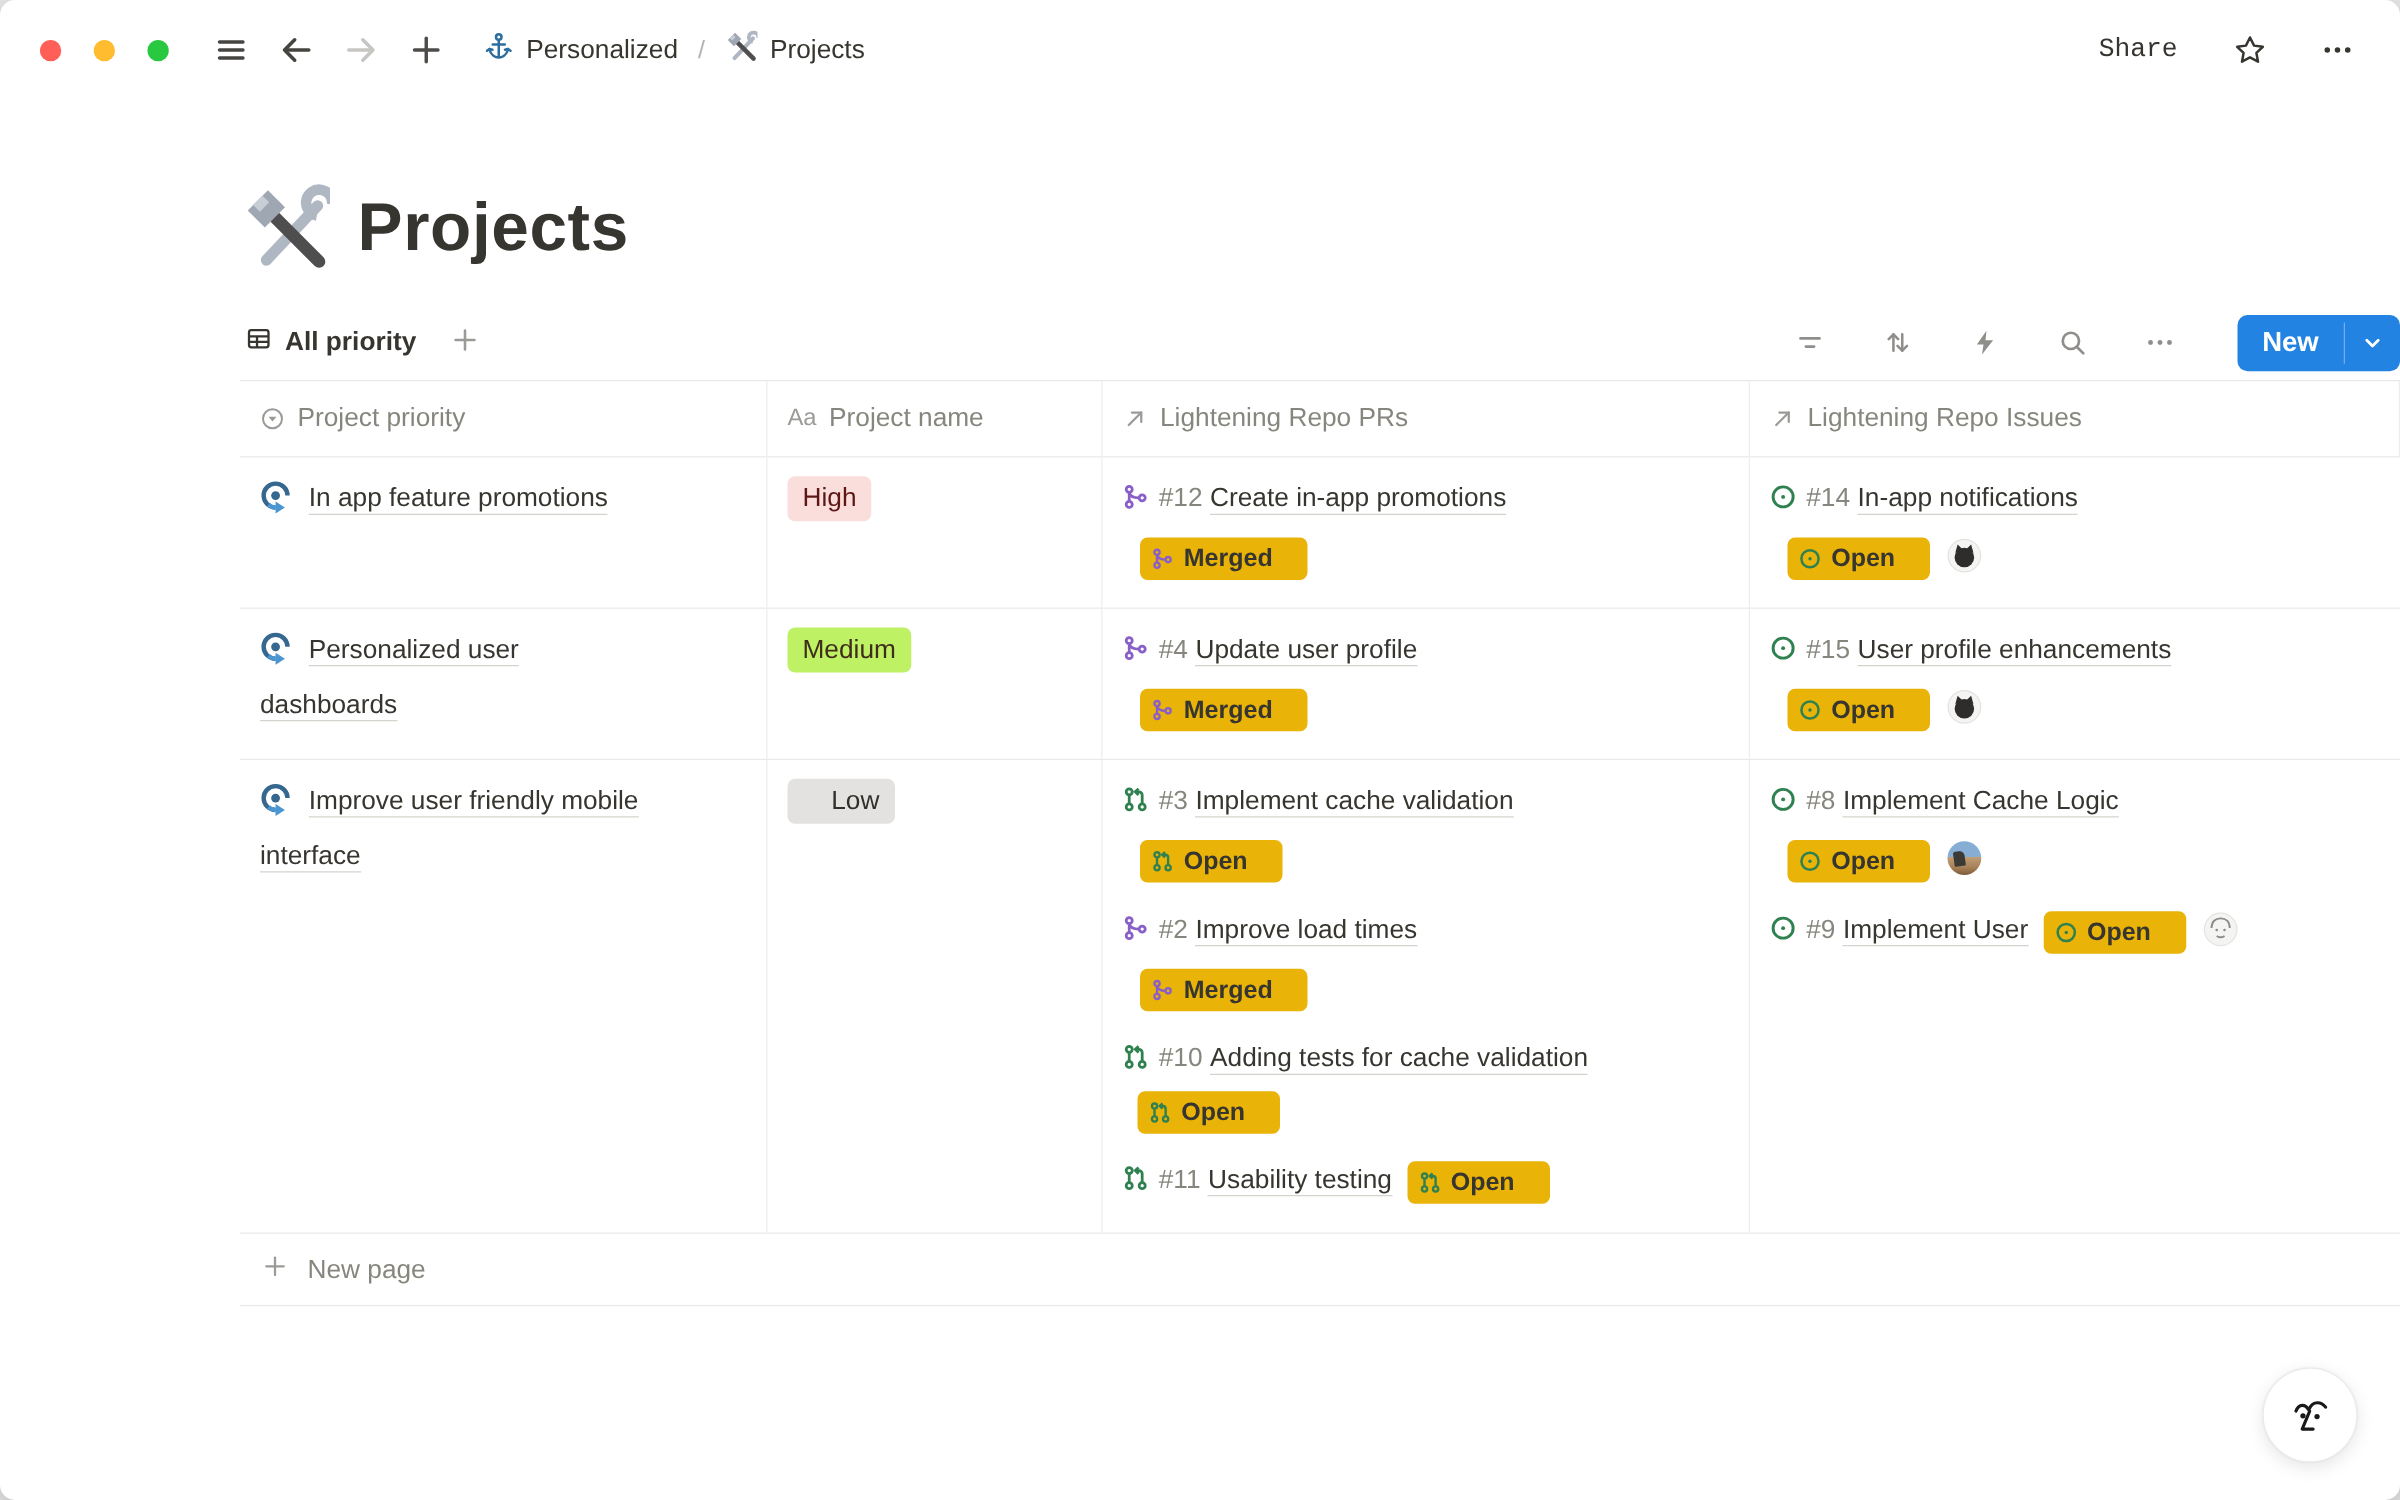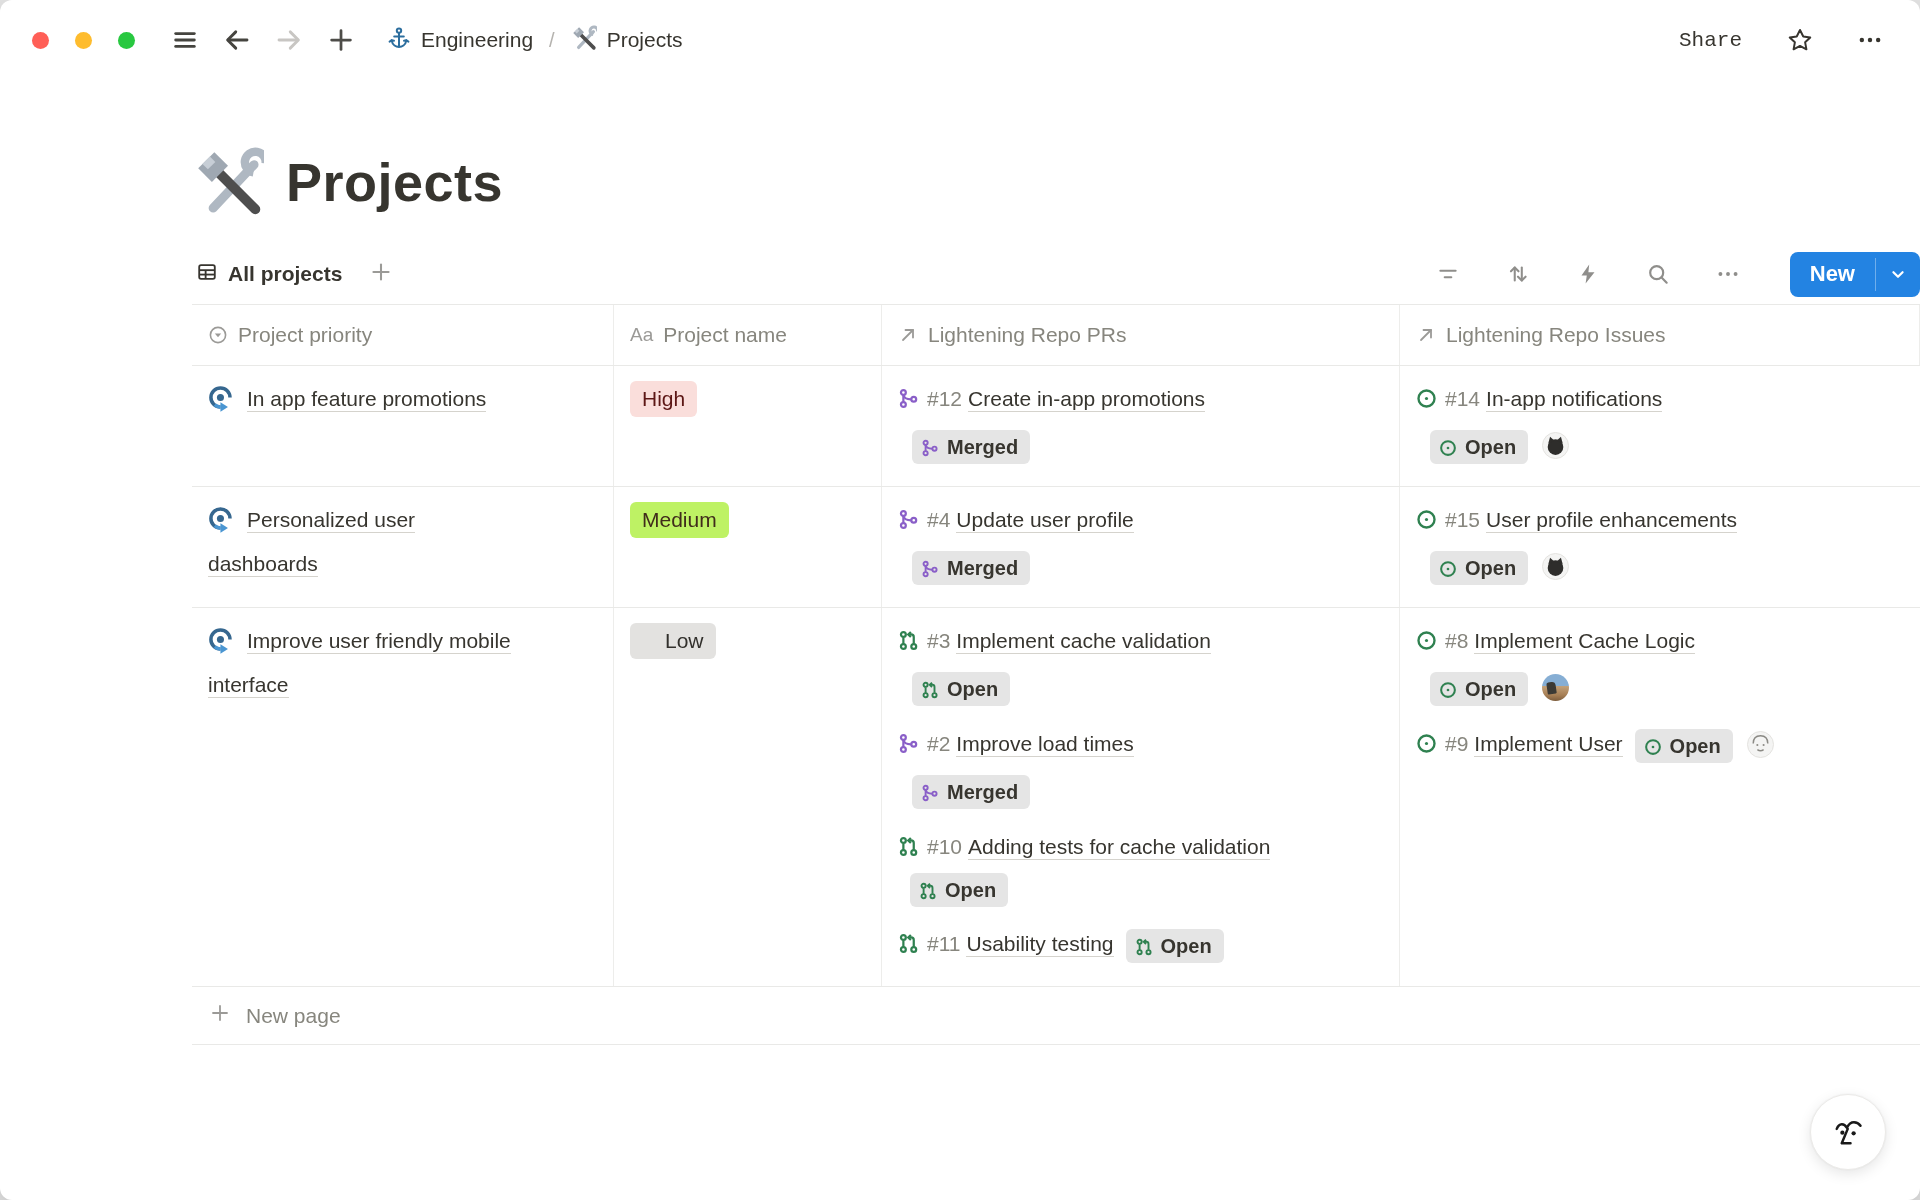--- a/index.html
+++ b/index.html
@@ -51,21 +51,21 @@
   .num { color:#87867E; margin:0 6px 0 8px; }
 
   .pill { display:inline-block; border-radius:6px; padding:2px 12px; font-size:21px; line-height:32px; }
   .p-red    { background:#FADEDB; color:#5D1715; }
   .p-yellow { background:#bef264; color:#402C1B; }
   .p-gray   { background:#E3E2E0; color:#32302C;padding-left:35px; }
 
   .item { margin-bottom:18px; }
   .item:last-child { margin-bottom:6px; }
   .it-icon { display:inline-block; vertical-align:-3px; }
-  .status-pill { display:inline-flex; align-items:center; gap:8px; background:#e5e5e5; border-radius:6px; padding:1px 12px 1px 9px; font-size:20px; font-weight:700; color:#37352F; line-height:32px; vertical-align:-2px; }
+  .status-pill { display:inline-flex; align-items:center; gap:8px; background:#eab308; border-radius:6px; padding:1px 28px 1px 9px; font-size:20px; font-weight:700; color:#37352F; line-height:32px; vertical-align:-2px; }
   .stackline { display:block; margin:4px 0 0 14px; line-height:40px; }
   .inline-pill { margin-left:12px; }
   .avatar { display:inline-block; width:27px; height:27px; border-radius:50%; vertical-align:-7px; margin-left:14px; overflow:hidden; background:#f4f4f3; border:1px solid #E4E3E0; position:relative; }
   .avatar svg { position:absolute; inset:0; }
   .avatar.photo { background:linear-gradient(180deg,#86aed4 0%,#86aed4 46%,#c2a078 46%,#a77f55 78%,#7c5c3c 100%); border:none; }
   .avatar.photo::after { content:""; position:absolute; left:5px; top:8px; width:9px; height:12px; background:#3c3a35; border-radius:2px 4px 1px 1px; transform:rotate(-8deg); }
 
   .purple { color:#8A5FC8; }
   .green  { color:#2F8150; }
 
@@ -155,21 +155,21 @@
         <span>
           <svg width="24" height="24" viewBox="0 0 24 24" fill="none" stroke="#2C6E9E" stroke-width="2" stroke-linecap="round">
               <circle cx="12" cy="4.6" r="2.2"></circle>
               <line x1="12" y1="7" x2="12" y2="20.5"></line>
               <line x1="7.2" y1="10.5" x2="16.8" y2="10.5"></line>
               <path d="M4.6 14.2 c.9 5 4.6 6.8 7.4 6.8 s6.5-1.8 7.4-6.8"></path>
               <path d="M4.6 14.2 l-2 1.4 M4.6 14.2 l2.4 .6"></path>
               <path d="M19.4 14.2 l2 1.4 M19.4 14.2 l-2.4 .6"></path>
             </svg>
         </span>
-        <span>Engineering</span>
+        <span>Personalized</span>
       </span>
       <span class="crumb-sep">/</span>
       <span class="crumb">
         <span>
           <svg width="26" height="26" viewBox="0 0 29 29">
               <use href="#tools"></use>
             </svg>
         </span>
         <span>Projects</span>
       </span>
@@ -204,21 +204,21 @@
   <div class="viewbar">
     <span class="viewtab">
       <span>
         <svg width="22" height="22" viewBox="0 0 24 24" fill="none" stroke="#37352F" stroke-width="2">
             <rect x="3.5" y="4.5" width="17" height="15" rx="2"></rect>
             <line x1="3.5" y1="10" x2="20.5" y2="10"></line>
             <line x1="3.5" y1="14.8" x2="20.5" y2="14.8"></line>
             <line x1="10.5" y1="10" x2="10.5" y2="19.5"></line>
           </svg>
       </span>
-      <span>All projects</span>
+      <span>All priority</span>
     </span>
     <span class="view-add">
       <svg width="26" height="26" viewBox="0 0 24 24" fill="none" stroke="currentColor" stroke-width="1.9" stroke-linecap="round">
           <line x1="12" y1="5" x2="12" y2="19"></line>
           <line x1="5" y1="12" x2="19" y2="12"></line>
         </svg>
     </span>
 
     <div class="viewbar-right">
       <span class="vb-icon">

